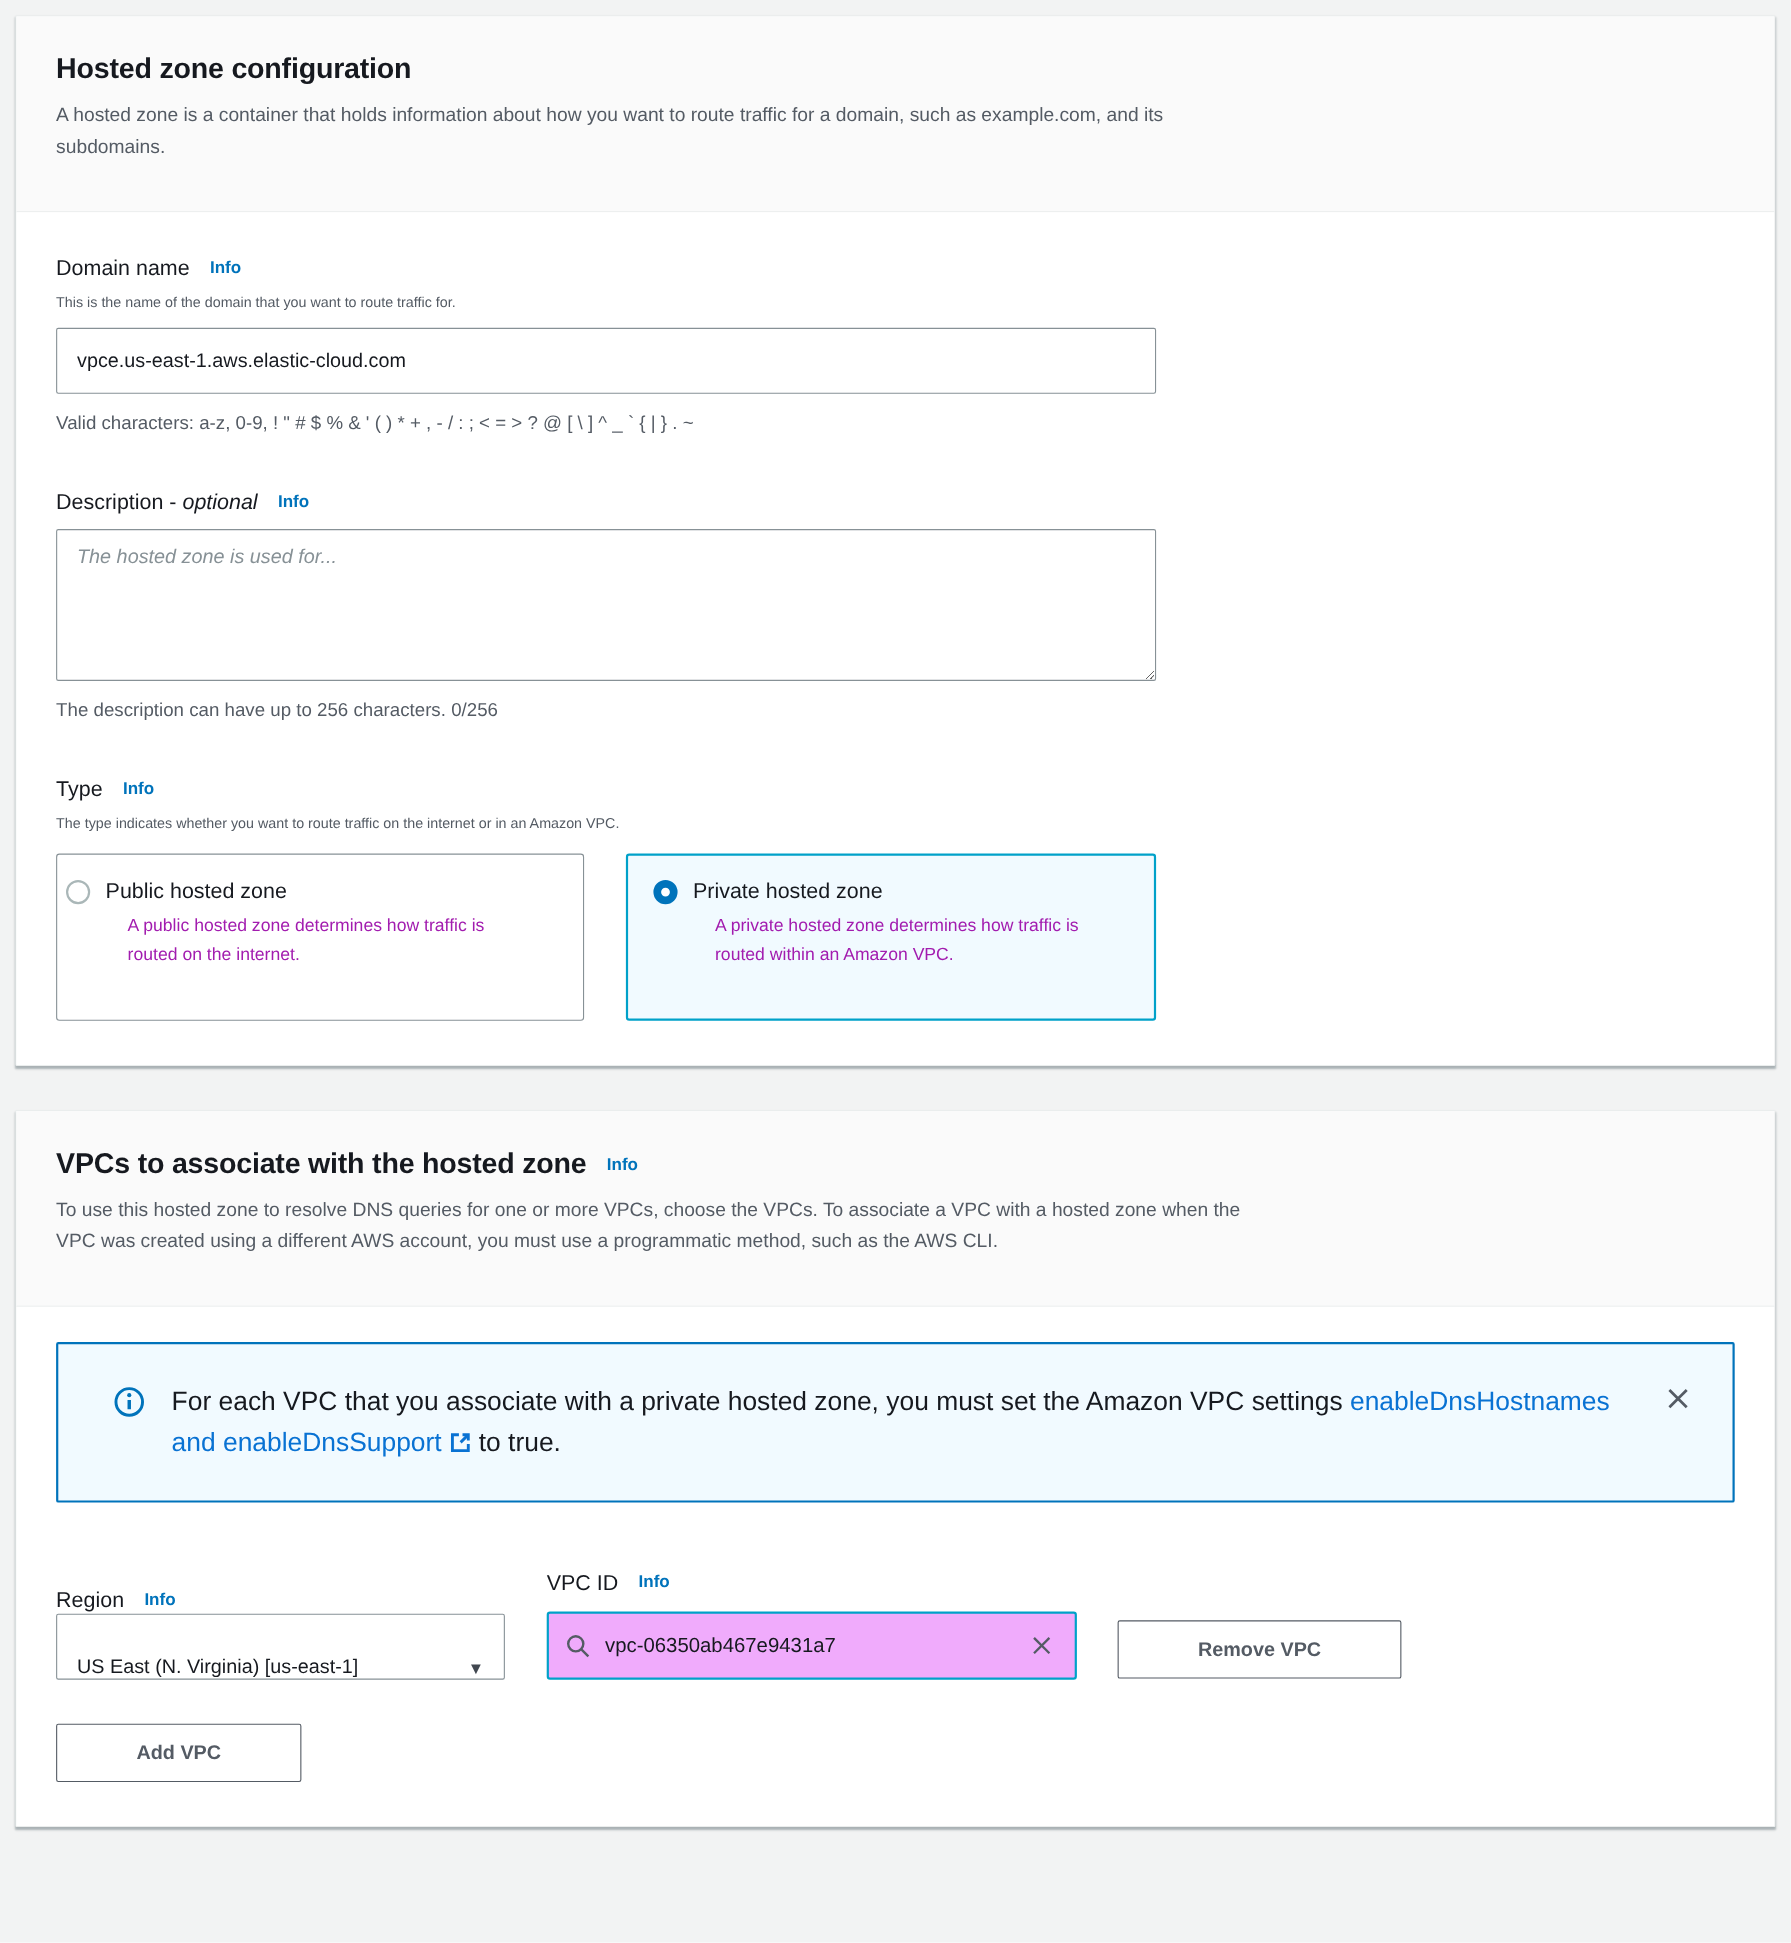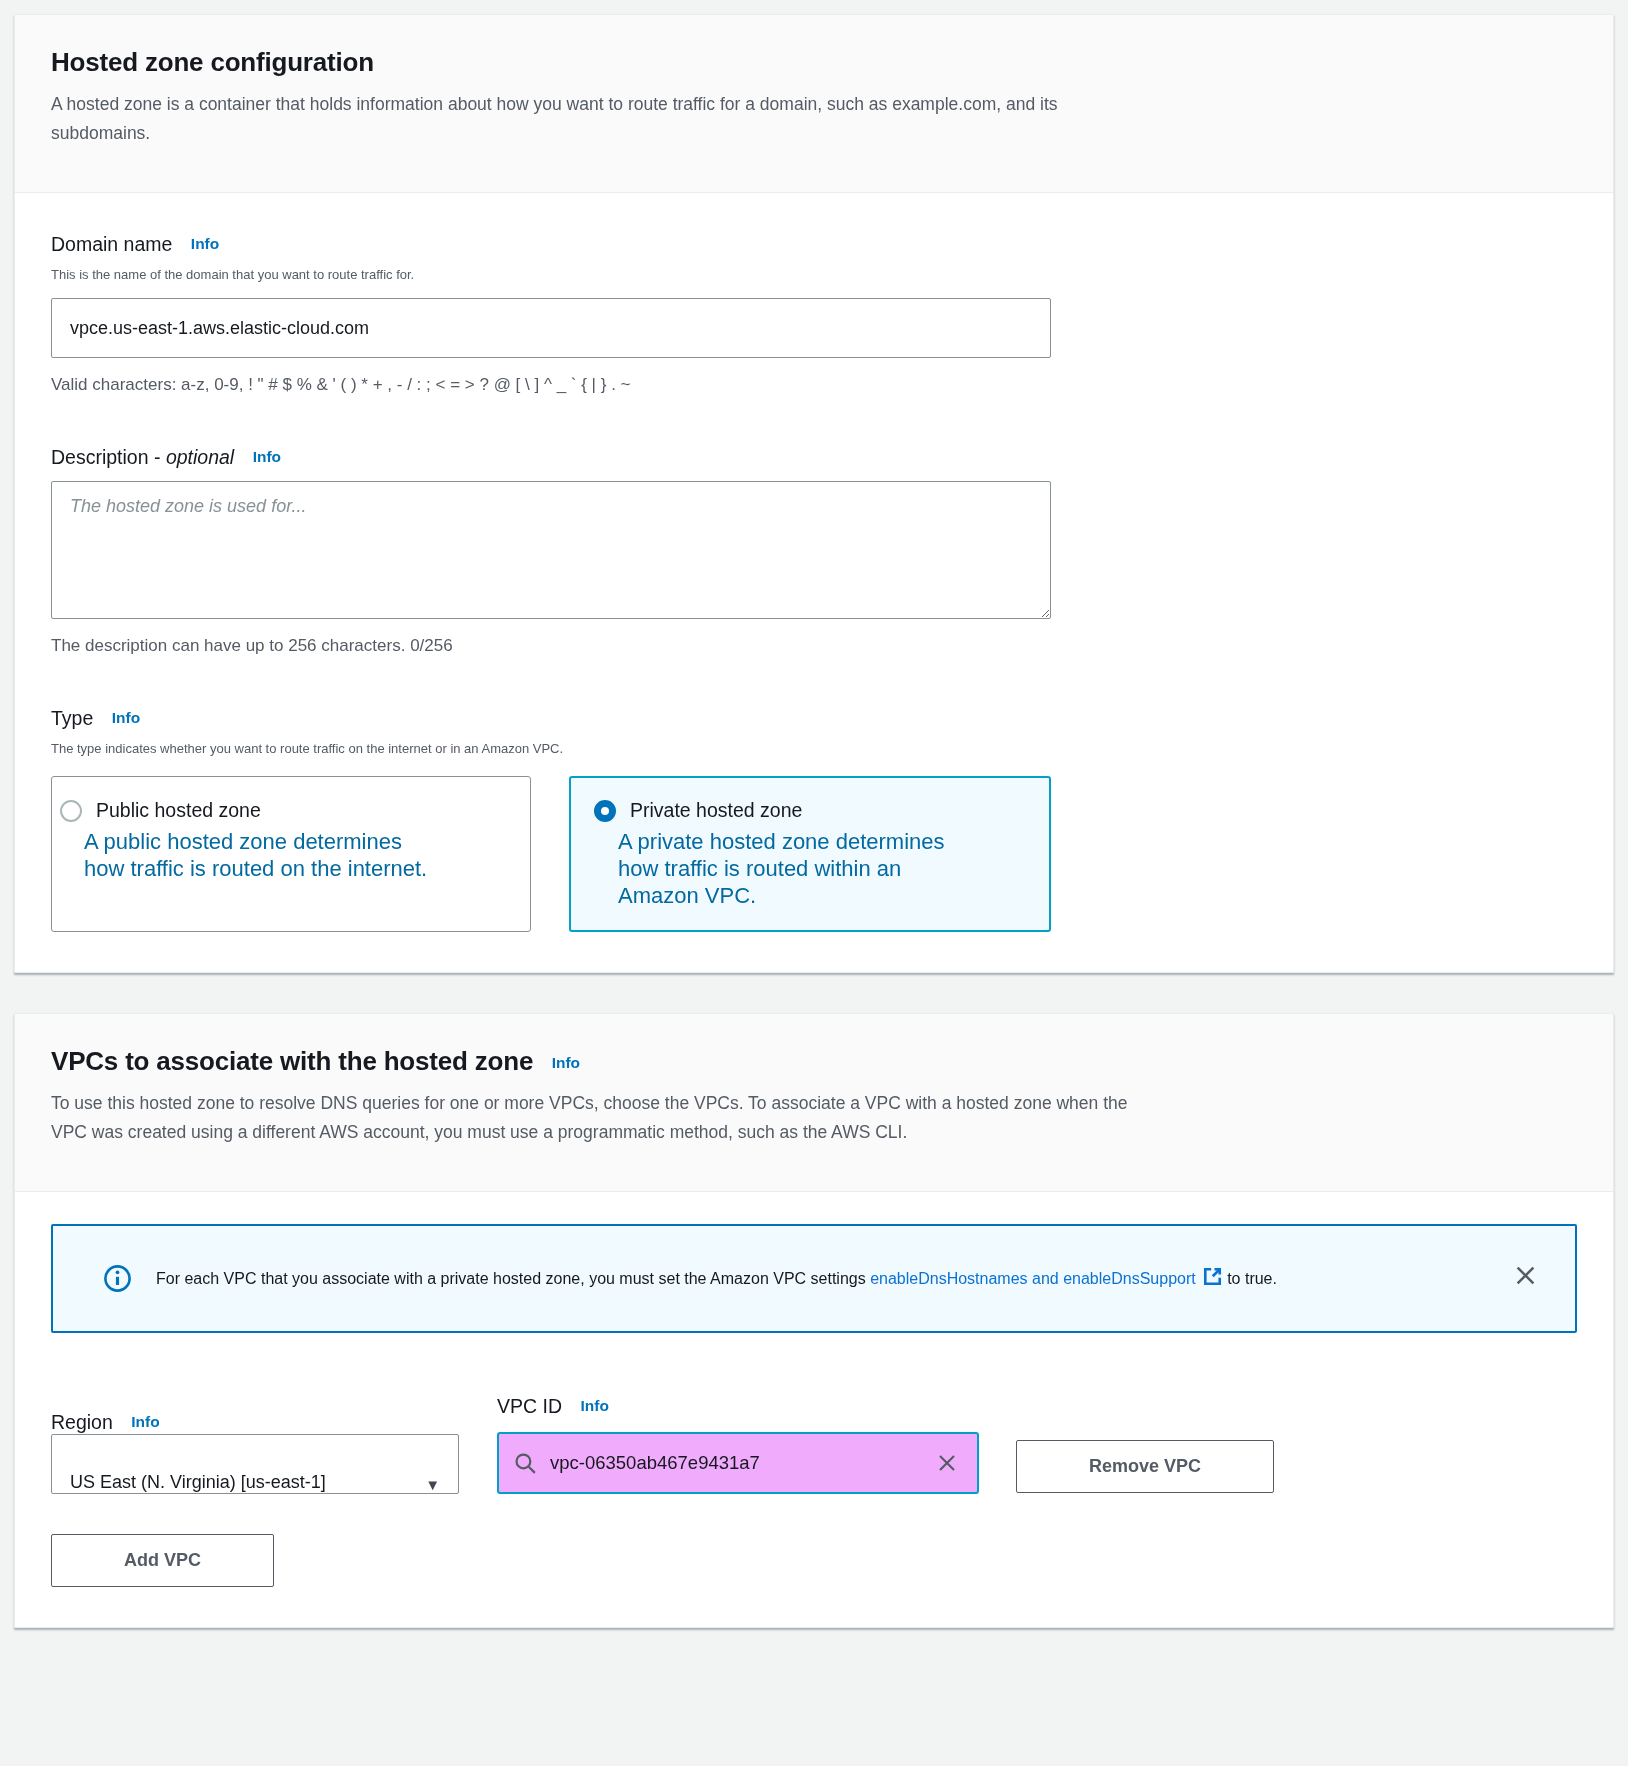--- a/index.html
+++ b/index.html
@@ -99,33 +99,33 @@
     padding: 21px 23px;
     width: 482px;
   }
   .radio-head { display: flex; align-items: center; gap: 14px; }
   .radio-circle {
     width: 22px; height: 22px; flex: 0 0 22px;
     border: 2px solid #aab7b8; border-radius: 50%; background: #fff;
   }
   .radio-circle.checked { border: 7px solid #0073bb; }
   .radio-label { font-size: 19.5px; color: #16191f; }
-  .radio-desc { margin-top: 6px; margin-left: 24px; font-size: 22px; line-height: 27px; color: #0369a1; max-width: 350px; }
+  .radio-desc { margin-top: 6px; margin-left: 56px; font-size: 16px; line-height: 27px; color: #a21caf; max-width: 350px; }
 
   
   .alert {
     border: 2px solid #0073bb;
     border-radius: 2px;
     background: #f1faff;
     padding: 34px 28px;
     display: flex;
     align-items: flex-start;
   }
   .alert-icon { flex: 0 0 29px; margin: 4px 6px 0 22px; }
-  .alert-body { flex: 1 1 auto; margin-left: 18px; font-size: 16px; line-height: 37px; color: #16191f; }
+  .alert-body { flex: 1 1 auto; margin-left: 18px; font-size: 24px; line-height: 37px; color: #16191f; }
   .alert-link { color: #0972d3; text-decoration: none; cursor: pointer; }
   .alert-link svg { vertical-align: -3px; margin-left: 6px; }
   .alert-close {
     flex: 0 0 auto;
     background: none; border: none; cursor: pointer;
     margin: 2px 8px 0 16px; padding: 0; line-height: 0;
   }
 
   
   .assoc-row { margin-top: 62px; display: flex; align-items: flex-end; }

